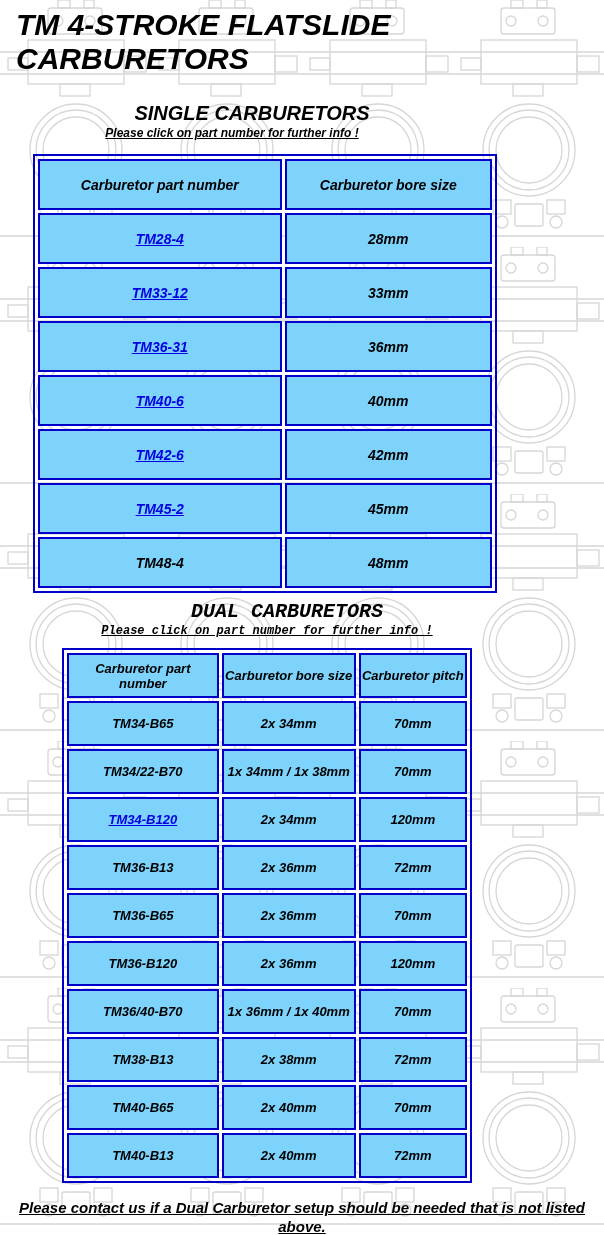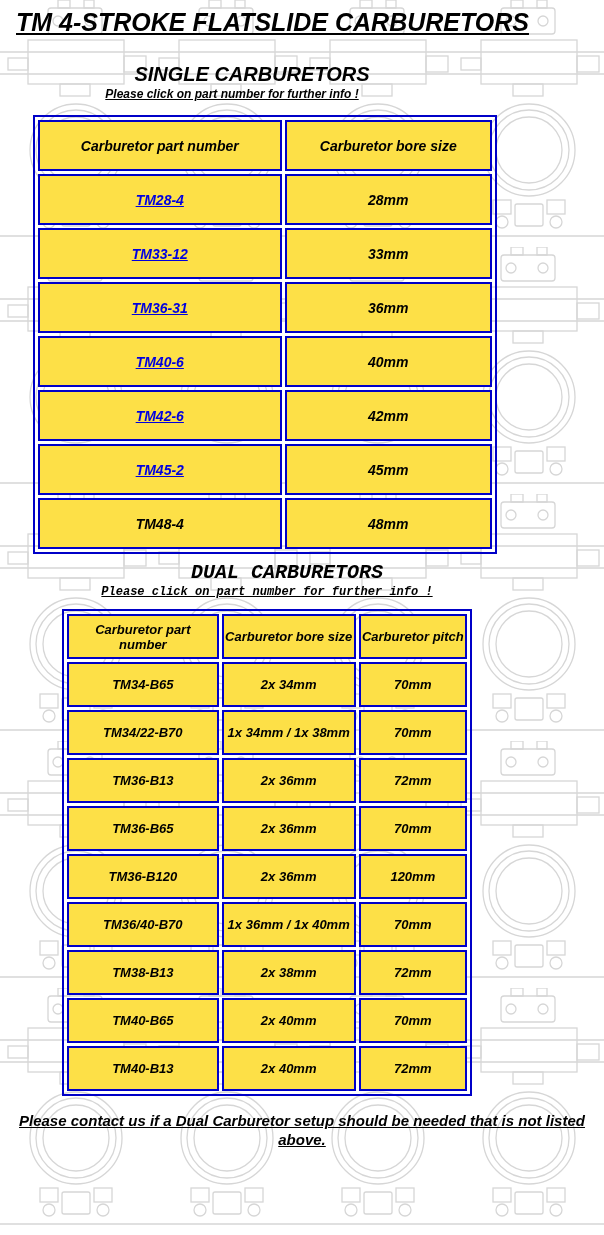--- a/index.html
+++ b/index.html
@@ -6,38 +6,38 @@
   body{
     width:604px;height:1235px;position:relative;overflow:hidden;
     background:#ffffff;
     font-family:"Liberation Sans",sans-serif;
     font-weight:bold;font-style:italic;color:#000;
   }
   .bg{position:absolute;left:0;top:0;z-index:0;}
   .page{position:relative;z-index:1;}
 
   h1{
-    font-size:25px;margin:8px 0 0 16px;
-    text-decoration:underline;letter-spacing:0;
+    font-size:30px;margin:8px 0 0 16px;
+    letter-spacing:0;
   }
 
   .section-head{text-align:center;}
   .single-head{width:464px;margin-top:26px;}
   .dual-head{width:534px;margin-top:7px;font-family:Liberation Mono, monospace;}
   h2{font-size:20px;margin:0;padding-left:40px;}
   .sub{font-size:12px;text-decoration:underline;margin-top:1px;}
 
   table{
     border-collapse:separate;border-spacing:3px;
     border:2px solid #0000C8;
     table-layout:fixed;
   }
   th,td{
     border:2px solid #0000C8;
-    background:#fde047;
+    background:#7dd3fc;
     text-align:center;vertical-align:middle;
     font-weight:bold;font-style:italic;
     overflow:hidden;
   }
   .single-table{width:464px;margin:14px 0 0 33px;}
   .single-table th,.single-table td{height:45px;font-size:14px;}
   .dual-table{width:410px;margin:10px 0 0 62px;}
   .dual-table th,.dual-table td{height:39px;font-size:13px;}
 
   a.part-link{color:#0000E0;text-decoration:underline;font-weight:bold;font-style:italic;}
@@ -159,20 +159,25 @@
           <td>TM34-B65</td>
           <td>2x 34mm</td>
           <td>70mm</td>
         </tr>
         <tr>
           <td>TM34/22-B70</td>
           <td>1x 34mm / 1x 38mm</td>
           <td>70mm</td>
         </tr>
         <tr>
+          <td><a class="part-link" href="#">TM34-B120</a></td>
+          <td>2x 34mm</td>
+          <td>120mm</td>
+        </tr>
+        <tr>
           <td>TM36-B13</td>
           <td>2x 36mm</td>
           <td>72mm</td>
         </tr>
         <tr>
           <td>TM36-B65</td>
           <td>2x 36mm</td>
           <td>70mm</td>
         </tr>
         <tr>

